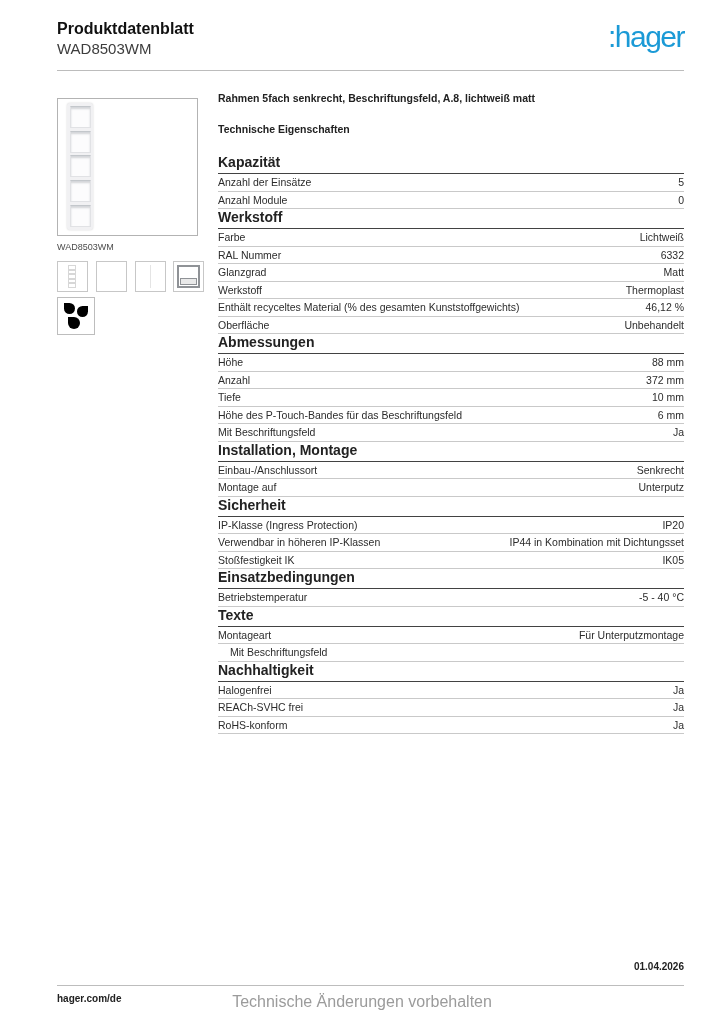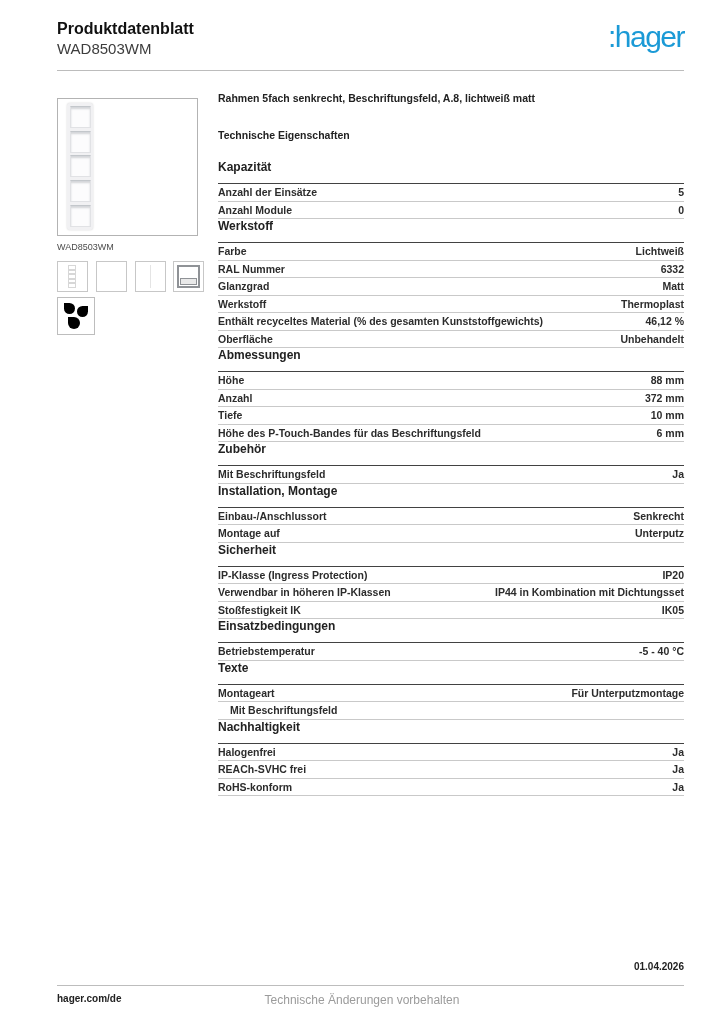--- a/index.html
+++ b/index.html
@@ -27,32 +27,32 @@
   .section-draw{position:absolute;left:3px;top:3px;right:3px;bottom:3px;border:2px solid #8f9296;background:#fff;}
   .section-bar{position:absolute;left:1px;right:1px;bottom:1px;height:5px;border:1px solid #8f9296;background:#e9e9e9;}
   .drops-box{position:absolute;left:57px;top:297px;width:36px;height:36px;border:1px solid #bdbdbd;background:#fff;}
   .drop{position:absolute;background:#000;}
   .drop-1{left:6px;top:5px;width:11px;height:11px;border-radius:0 50% 50% 50%;}
   .drop-2{left:19px;top:8px;width:11px;height:11px;border-radius:50% 0 50% 50%;}
   .drop-3{left:10px;top:19px;width:12px;height:12px;border-radius:0 50% 50% 50%;}
   
   .content{position:absolute;left:218px;top:92px;width:466px;}
   .product-title{font-size:10.5px;font-weight:bold;color:#222;}
-  .section-title{font-size:10.5px;font-weight:bold;color:#222;margin-top:25px;}
+  .section-title{font-size:10.5px;font-weight:bold;color:#222;margin-top:19px;}
   .group{}
   .group:first-of-type{margin-top:19px;}
-  .group-title{font-size:12px;font-weight:bold;color:#222;padding-bottom:9px;border-bottom:1px solid #424242;}
+  .group-title{font-size:14px;font-weight:bold;color:#222;padding-bottom:3px;border-bottom:1px solid #424242;}
   .spec-row{display:flex;justify-content:space-between;align-items:baseline;font-size:10.5px;
-    border-bottom:1px solid #c9c9c9;padding:2px 0 2.5px 0;color:#2c2c2c;font-weight:bold;}
+    border-bottom:1px solid #c9c9c9;padding:2px 0 2.5px 0;color:#2c2c2c;}
   .row-label{flex:1 1 auto;}
   .row-value{flex:0 0 auto;text-align:right;padding-left:12px;white-space:nowrap;}
   
   .footer-rule{position:absolute;left:57px;right:40px;top:985px;height:1px;background:#bdbdbd;}
   .footer-left{position:absolute;left:57px;top:993px;font-size:10px;font-weight:bold;color:#222;}
-  .footer-center{position:absolute;left:0;right:0;top:993px;text-align:center;font-size:12px;color:#9b9b9b;}
+  .footer-center{position:absolute;left:0;right:0;top:993px;text-align:center;font-size:16px;color:#9b9b9b;}
   .footer-right{position:absolute;right:40px;top:961px;font-size:10px;font-weight:bold;color:#222;}
 </style>
 </head>
 <body>
 
 <div class="header-title">Produktdatenblatt</div>
 <div class="header-sub">WAD8503WM</div>
 <div class="logo">:hager</div>
 <div class="header-rule"></div>
 
@@ -147,21 +147,20 @@
         <div class="spec-row">
           <span class="row-label">Tiefe</span>
           <span class="row-value">10 mm</span>
         </div>
         <div class="spec-row">
           <span class="row-label">Höhe des P-Touch-Bandes für das Beschriftungsfeld</span>
           <span class="row-value">6 mm</span>
         </div>
       </div>
       <div class="group">
-        <div class="group-title">Zubehör</div>
         <div class="spec-row">
           <span class="row-label">Mit Beschriftungsfeld</span>
           <span class="row-value">Ja</span>
         </div>
       </div>
       <div class="group">
         <div class="group-title">Installation, Montage</div>
         <div class="spec-row">
           <span class="row-label">Einbau-/Anschlussort</span>
           <span class="row-value">Senkrecht</span>

